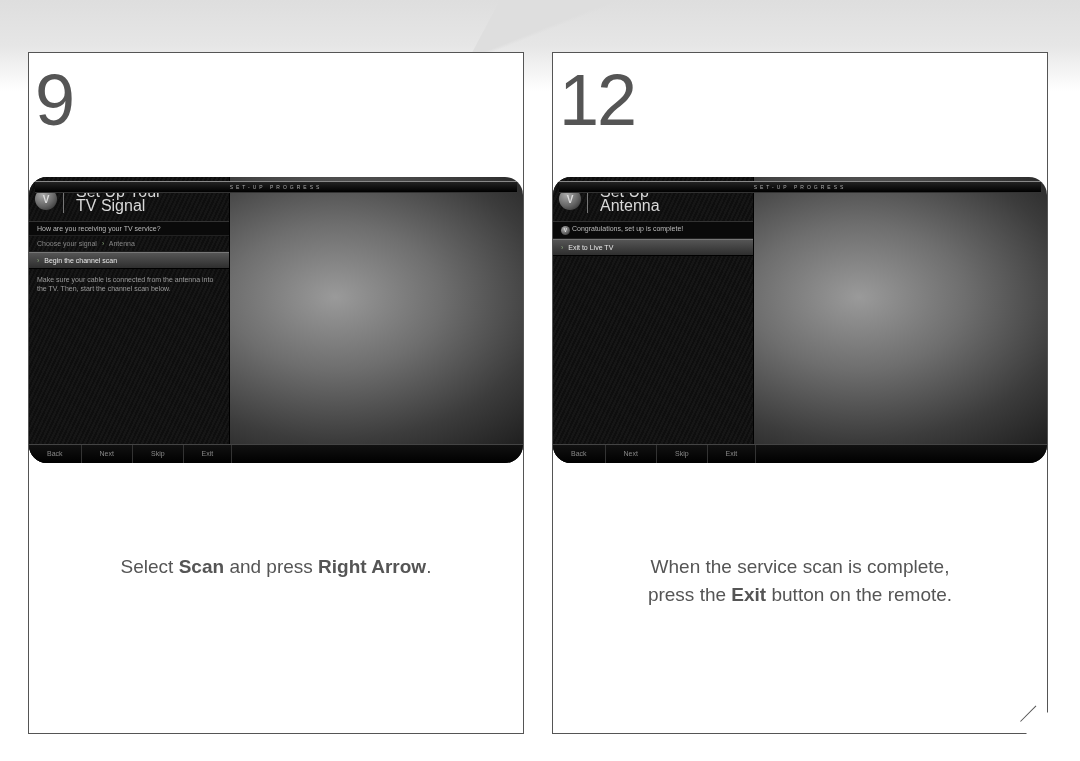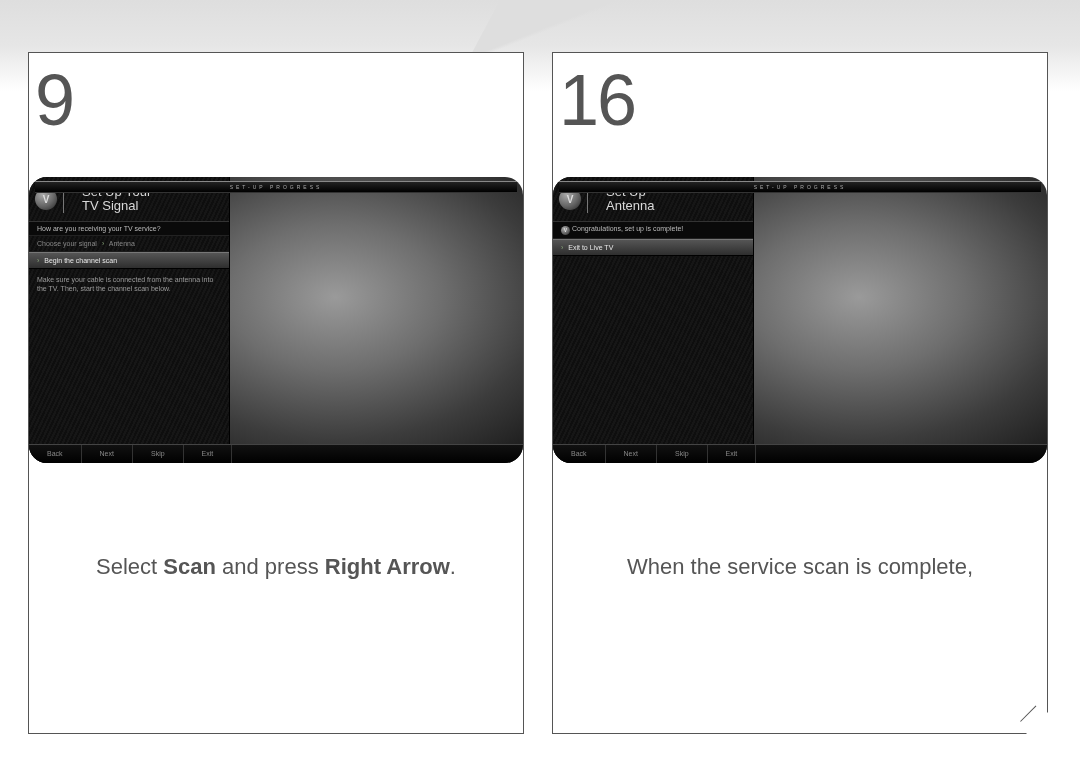--- a/index.html
+++ b/index.html
@@ -9,31 +9,31 @@
   .card.left{left:28px}
   .card.right{left:552px}
   .card.right::after{content:"";position:absolute;right:-1px;bottom:-1px;width:0;height:0;border-style:solid;border-width:0 0 22px 22px;border-color:transparent transparent #fff transparent}
   .card.right::before{content:"";position:absolute;right:0;bottom:0;width:22px;height:22px;border-top:1px solid #555;transform:rotate(-45deg);transform-origin:center center}
   .stepnum{position:absolute;top:6px;left:6px;font-size:72px;font-weight:400;color:#555;letter-spacing:-2px;font-family:"Segoe UI",Arial,sans-serif}
   .tvshot{position:absolute;top:124px;left:0;right:0;height:286px;border-radius:18px;overflow:hidden;background:radial-gradient(ellipse 380px 260px at 62% 42%,#9a9a9a 0%,#6e6e6e 28%,#3c3c3c 55%,#111 85%,#000 100%)}
   .tv-topstrip{position:absolute;top:4px;left:6px;right:6px;height:10px;border-top:1px solid #888;border-bottom:1px solid #333;font-size:5px;color:#aaa;text-align:center;letter-spacing:3px;line-height:10px;background:linear-gradient(to bottom,#222,#000)}
   .tv-side{position:absolute;top:0;bottom:0;left:0;width:200px;background:repeating-linear-gradient(115deg,#0e0e0e 0,#0e0e0e 2px,#161616 2px,#161616 4px);border-right:1px solid #000}
   .tv-head{position:relative;display:flex;align-items:center;padding:8px 8px 8px 6px;gap:6px}
   .logo{width:22px;height:22px;border-radius:50%;background:radial-gradient(circle at 35% 30%,#aaa,#666 55%,#222);display:flex;align-items:center;justify-content:center;color:#ddd;font-size:10px;font-weight:bold}
-  .tv-title{color:#d9d9d9;font-size:13px;line-height:14px;border-left:1px solid #777;padding-left:18px}
+  .tv-title{color:#d9d9d9;font-size:16px;line-height:14px;border-left:1px solid #777;padding-left:12px}
   .tv-sub{color:#bbb;font-size:7px;padding:3px 8px;border-top:1px solid #333;border-bottom:1px solid #222;background:#0a0a0a}
   .tv-row{color:#888;font-size:7px;padding:4px 8px;border-bottom:1px solid #1b1b1b}
   .tv-row.sel{color:#e8e8e8;background:linear-gradient(to bottom,#555,#2e2e2e);border-top:1px solid #777;border-bottom:1px solid #000}
   .tv-row .arr{color:#9b8;opacity:.8;margin-right:3px}
   .tv-row .arr2{color:#9b8;opacity:.8;margin:0 3px}
   .tv-note{color:#9a9a9a;font-size:7px;line-height:9px;padding:6px 8px}
   .tv-bottom{position:absolute;left:0;right:0;bottom:0;height:18px;display:flex;align-items:center;border-top:1px solid #444;background:linear-gradient(to bottom,#111,#000)}
   .tv-bottom span{flex:0 0 auto;color:#888;font-size:7px;border-right:1px solid #333;padding:0 18px;line-height:18px}
   
-  .bullets{position:absolute;top:500px;left:0;right:0;text-align:center;color:#555;font-size:22px;line-height:28px;font-family:"Segoe UI",Arial,sans-serif}
+  .bullets{position:absolute;top:500px;left:0;right:0;text-align:center;color:#555;font-size:19px;line-height:28px;font-family:"Segoe UI",Arial,sans-serif}
   .bullets b{font-weight:700;color:#555}
 </style>
 </head>
 <body>
 <div class="page-bg"></div>
 <div class="diag"></div>
 
 <div class="card left">
   <div class="stepnum">9</div>
 
@@ -66,21 +66,21 @@
       <span>Exit</span>
     </div>
   </div>
 
   <div class="bullets">
     <span>Select </span><b>Scan</b><span> and press </span><b>Right Arrow</b><span>.</span>
   </div>
 </div>
 
 <div class="card right">
-  <div class="stepnum">16</div>
+  <div class="stepnum">12</div>
 
   <div class="tvshot">
     <div class="tv-side">
       <div class="tv-head">
         <div class="logo">V</div>
         <div class="tv-title">
           <span>Set Up</span><br>
           <span>Antenna</span>
         </div>
       </div>
@@ -97,15 +97,16 @@
     <div class="tv-bottom">
       <span>Back</span>
       <span>Next</span>
       <span>Skip</span>
       <span>Exit</span>
     </div>
   </div>
 
   <div class="bullets">
     <div><span>When the service scan is complete,</span></div>
+    <div><span>press the </span><b>Exit</b><span> button on the remote.</span></div>
     <div style="height:10px"></div>
   </div>
 </div>
 
 </body></html>

